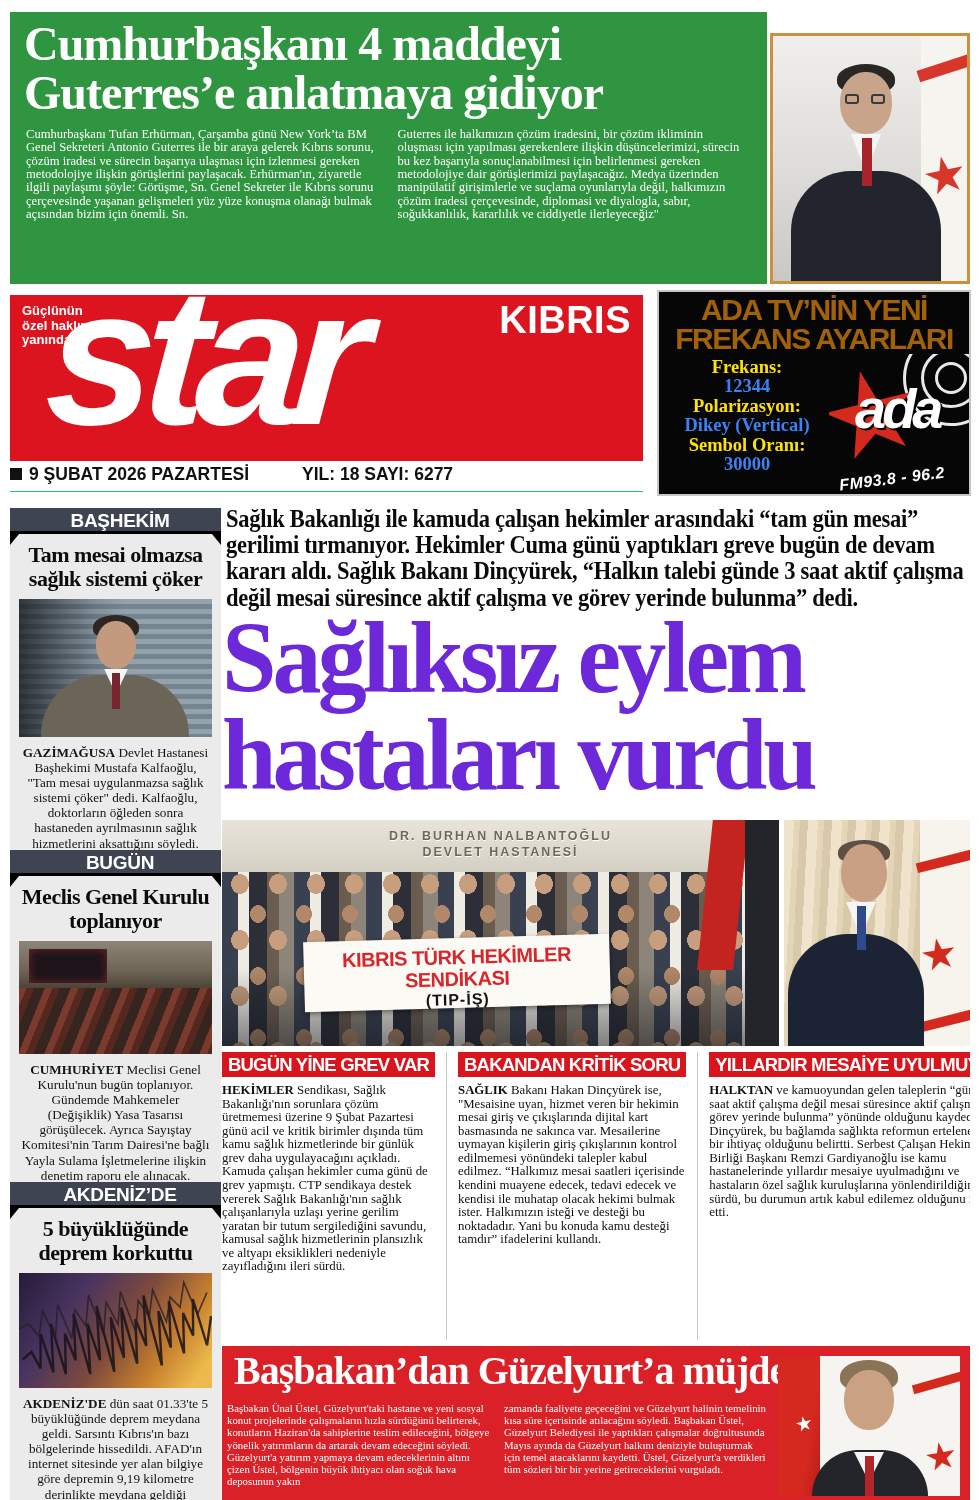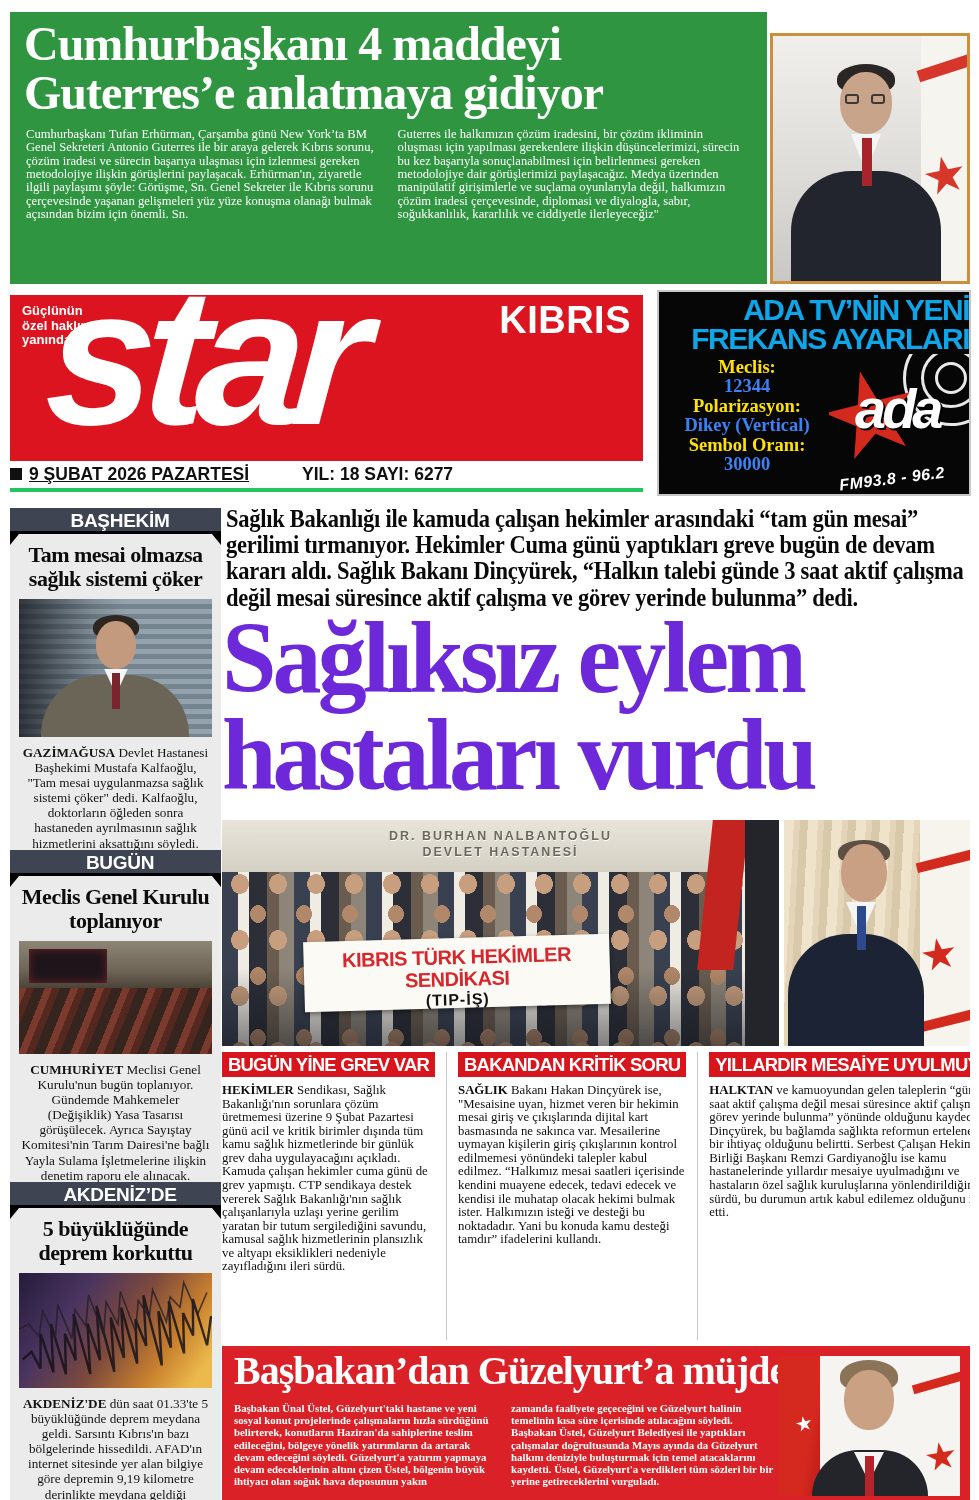--- a/index.html
+++ b/index.html
@@ -28,27 +28,27 @@
   .portrait-hair { position:absolute; background:#2a2624; border-radius:50% 50% 40% 40%; }
   .portrait-shirt { position:absolute; background:#f5f5f5; clip-path:polygon(0 0,100% 0,50% 100%); }
   .portrait-tie { position:absolute; background:#a8242c; }
   .lens { position:absolute; width:14px; height:10px; border:2px solid #3c3935; border-radius:3px; }
 
   
   .masthead { left:10px; top:295px; width:633px; height:166px; background:#dc141f; color:#fff; overflow:hidden; }
   .mh-tagline { position:absolute; left:12px; top:9px; font-weight:bold; font-size:13px; line-height:1.12; white-space:pre-line; }
   .mh-region { position:absolute; right:12px; top:4px; font-weight:bold; font-size:38px; letter-spacing:0.5px; }
   .mh-logo { position:absolute; left:38px; top:-46px; font-style:italic; font-weight:bold; font-size:195px; line-height:1.1; letter-spacing:-12px; transform:skewX(-4deg); }
-  .mh-dateline { left:10px; top:464px; width:633px; height:28px; border-bottom:4px solid #22c55e; color:#101010; font-weight:bold; font-size:17.5px;text-decoration:underline; }
+  .mh-dateline { left:10px; top:464px; width:633px; height:28px; border-bottom:1px solid #22c55e; color:#101010; font-weight:bold; font-size:17.5px; }
   .sq { display:inline-block; width:12px; height:12px; background:#111; margin-right:7px; }
   .mh-issue { position:absolute; left:292px; top:0; }
 
   
   .ad-box { left:657px; top:290px; width:314px; height:206px; background:#060606; border:2px solid #c6c6c6; overflow:hidden; }
-  .ad-title { margin-top:4px; text-align:right; white-space:pre-line; font-weight:bold; font-size:30px; line-height:0.96; letter-spacing:-1.5px; color:#0ea5e9; }
+  .ad-title { margin-top:4px; text-align:center; white-space:pre-line; font-weight:bold; font-size:30px; line-height:0.96; letter-spacing:-1.5px; color:#a16207; }
   .ad-fields { position:absolute; left:2px; top:66px; width:172px; text-align:center; }
   .ad-label { color:#ffe204; font-weight:bold; font-size:18.5px; line-height:1.05; }
   .ad-value { color:#3b82f6; font-weight:bold; font-size:18.5px; line-height:1.05; }
   .ad-logo { position:absolute; right:0; top:62px; width:140px; height:142px; overflow:hidden; }
   .ring { position:absolute; border:3px solid #e8e8e8; border-radius:50%; }
   .ada-star { position:absolute; left:-4px; top:16px; width:92px; height:92px; background:#d42a1e; transform:rotate(-14deg); }
   .ada-text { position:absolute; left:26px; top:22px; font-style:italic; font-weight:bold; font-size:56px; letter-spacing:-4px; color:#fff; text-shadow:2px 2px 0 #000; }
   .ada-fm { position:absolute; left:10px; bottom:8px; font-style:italic; font-weight:bold; font-size:16px; color:#fff; transform:rotate(-7deg); letter-spacing:0.5px; }
 
   
@@ -103,21 +103,21 @@
   
   .columns { left:222px; top:1052px; width:748px; height:288px; display:flex; overflow:hidden; }
   .news-col { flex:1; }
   .news-col + .news-col { border-left:1px solid #c8c8c8; margin-left:11px; padding-left:11px; }
   .col-header { background:#d8151d; color:#fff; font-weight:bold; font-size:18.5px; line-height:25px; height:25px; padding:0 6px; letter-spacing:-0.8px; white-space:nowrap; margin-bottom:7px; }
   .col-body { font-size:12.8px; line-height:1.06; color:#101010; }
 
   
   .bottom-sec { left:222px; top:1346px; width:748px; height:154px; background:#da2127; color:#fff; overflow:hidden; }
   .bs-headline { margin:5px 0 0 12px; font-weight:bold; font-size:40px; line-height:1.0; letter-spacing:-1px; }
-  .bs-cols { position:absolute; left:12px; top:56px; width:542px; display:flex; gap:12px;font-weight:bold; }
+  .bs-cols { position:absolute; left:5px; top:56px; width:542px; display:flex; gap:12px; }
   .bs-col { flex:1; font-size:10.8px; line-height:1.13; }
   .pm-photo { position:absolute; right:10px; top:10px; width:182px; height:140px; background:#f5f4f1; overflow:hidden; }
   .u-tr-flag { position:absolute; left:0; top:0; width:42px; height:100%; background:linear-gradient(100deg,#d5281f 70%,#b81d18 100%); }
   .u-tr-star { position:absolute; left:18px; top:60px; width:16px; height:16px; background:#fff; transform:rotate(-12deg); }
   .u-kktc-flag { position:absolute; right:0; top:0; width:44px; height:100%; background:#f6f4f0; }
   .u-kktc-star { position:absolute; right:4px; top:86px; width:30px; height:30px; background:#d42a1e; transform:rotate(-10deg); }
   .u-kktc-bar { position:absolute; right:-6px; top:22px; width:54px; height:9px; background:#d42a1e; transform:rotate(-16deg); }
 </style>
 </head>
 <body>
@@ -155,21 +155,21 @@
   </div>
   <div class="abs mh-dateline sans">
     <span class="sq"></span><span>9 ŞUBAT 2026 PAZARTESİ</span>
     <span class="mh-issue">YIL: 18 SAYI: 6277</span>
   </div>
 
   <div class="abs ad-box sans">
     <div class="ad-title">ADA TV’NİN YENİ
 FREKANS AYARLARI</div>
     <div class="ad-fields" style="font-family:'Liberation Serif',serif;">
-      <div class="ad-label">Meclis:</div>
+      <div class="ad-label">Frekans:</div>
       <div class="ad-value">12344</div>
       <div class="ad-label">Polarizasyon:</div>
       <div class="ad-value">Dikey (Vertical)</div>
       <div class="ad-label">Sembol Oranı:</div>
       <div class="ad-value">30000</div>
     </div>
     <div class="ad-logo">
       <div class="ring" style="right:-30px;top:-24px;width:96px;height:96px;"></div>
       <div class="ring" style="right:-12px;top:-6px;width:60px;height:60px;"></div>
       <div class="ring" style="right:2px;top:8px;width:32px;height:32px;"></div>

